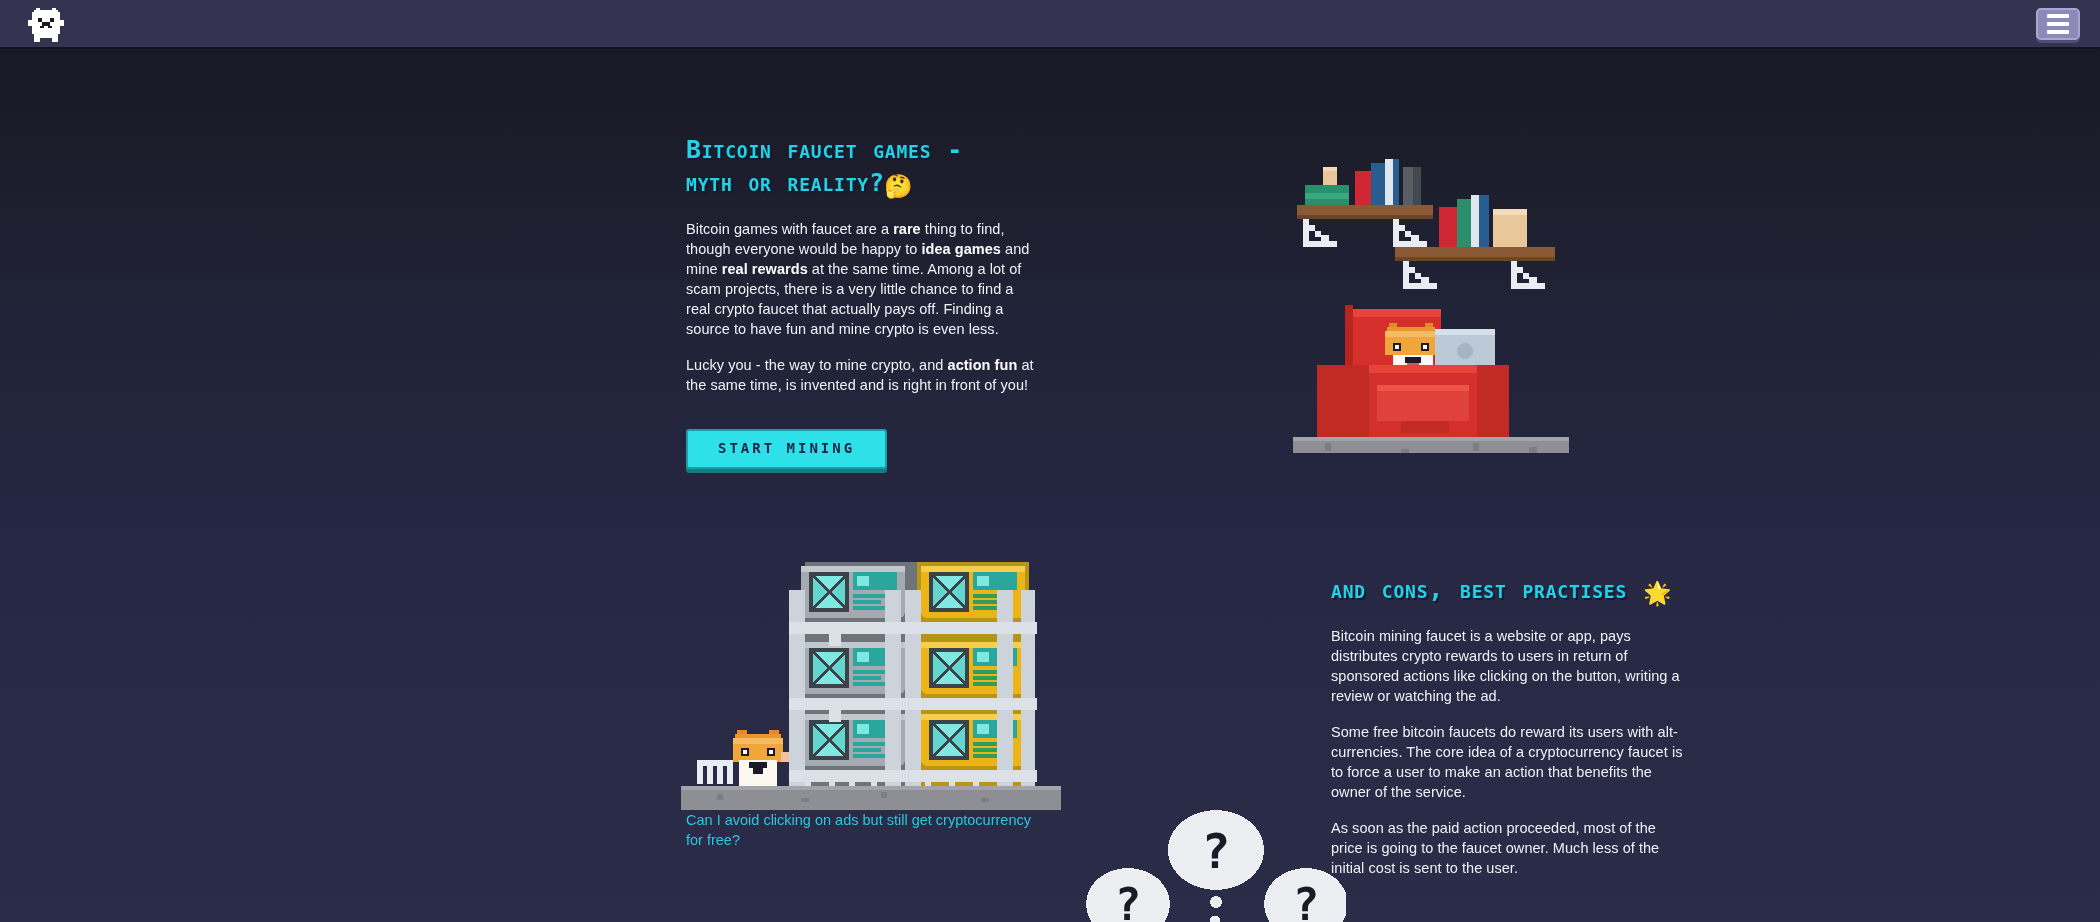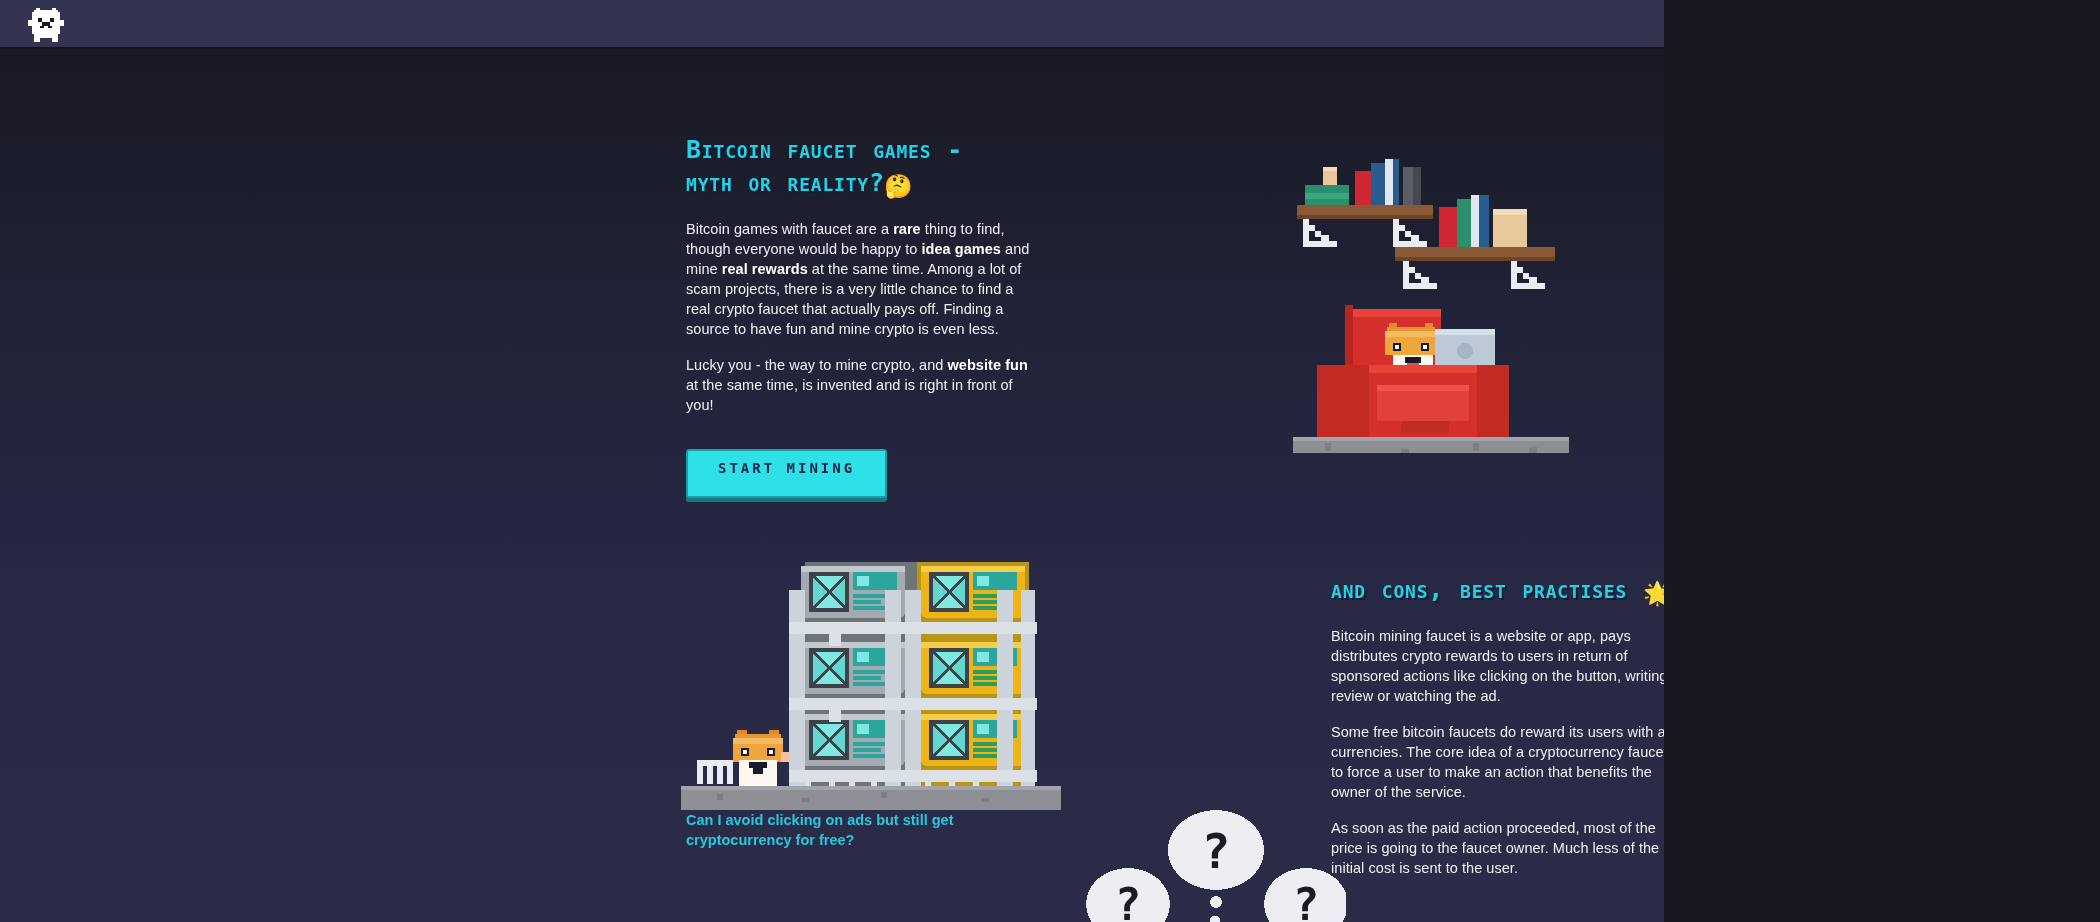--- a/index.html
+++ b/index.html
@@ -11,21 +11,21 @@
     overflow: hidden;
     font-family: "Liberation Sans", sans-serif;
   }
 
   body {
     background: #16171f;
   }
 
   .page {
     position: relative;
-    width: 1664px;
+    width: 2100px;
     height: 922px;
     background: linear-gradient(180deg,
         #171822 0px,
         #1b1c28 120px,
         #212338 330px,
         #262844 560px,
         #2a2c48 922px);
     overflow: hidden;
   }
 
@@ -114,30 +114,30 @@
     color: #f0f1f6;
     margin-top: 16px;
     letter-spacing: 0.05px;
   }
   .body-p b { font-weight: 700; color: #ffffff; }
   .body-p .emoji { font-family: "DejaVu Sans", sans-serif; }
 
   .sub-h {
     font-size: 14.5px;
     line-height: 20px;
-    font-weight: 700;
+    font-weight: 400;
     color: #28c8e0;
     margin-top: 20px;
   }
 
   
   .cta {
     display: inline-block;
     margin-top: 34px;
-    padding: 9px 30px 20px;
+    padding: 9px 30px 11px;
     background: #2ee0e8;
     border: 2px solid #1d9ba7;
     border-radius: 3px;
     box-shadow: 0 4px 0 0 #147a84;
     color: #1f2546;
     font-family: "DejaVu Sans Mono", monospace;
     font-weight: 700;
     font-size: 14px;
     letter-spacing: 3px;
     cursor: pointer;
@@ -189,21 +189,21 @@
 
   <div class="section sec-hero">
 
     <div class="col-text">
       <div class="pixel-h">
         <span>Bitcoin faucet games -</span><br>
         <span>myth or reality?</span><span class="emoji">🤔</span>
       </div>
 
       <p class="body-p">Bitcoin games with faucet are a <b>rare</b> thing to find, though everyone would be happy to <b>idea games</b> and mine <b>real rewards</b> at the same time. Among a lot of scam projects, there is a very little chance to find a real crypto faucet that actually pays off. Finding a source to have fun and mine crypto is even less.</p>
-      <p class="body-p">Lucky you - the way to mine crypto, and <b>website fun</b> at the same time, is invented and is right in front of you!</p>
+      <p class="body-p">Lucky you - the way to mine crypto, and <b>action fun</b> at the same time, is invented and is right in front of you!</p>
 
       <div class="cta">START MINING</div>
     </div>
 
     <div class="col-art">
       <div class="art art-livingroom">
         <svg width="300" height="320" viewBox="0 0 150 160" shape-rendering="crispEdges" aria-hidden="true">
 
           <rect x="21" y="17" width="7" height="9" fill="#e8c79a"></rect>
           <rect x="21" y="17" width="7" height="2" fill="#f2d9b4"></rect>

